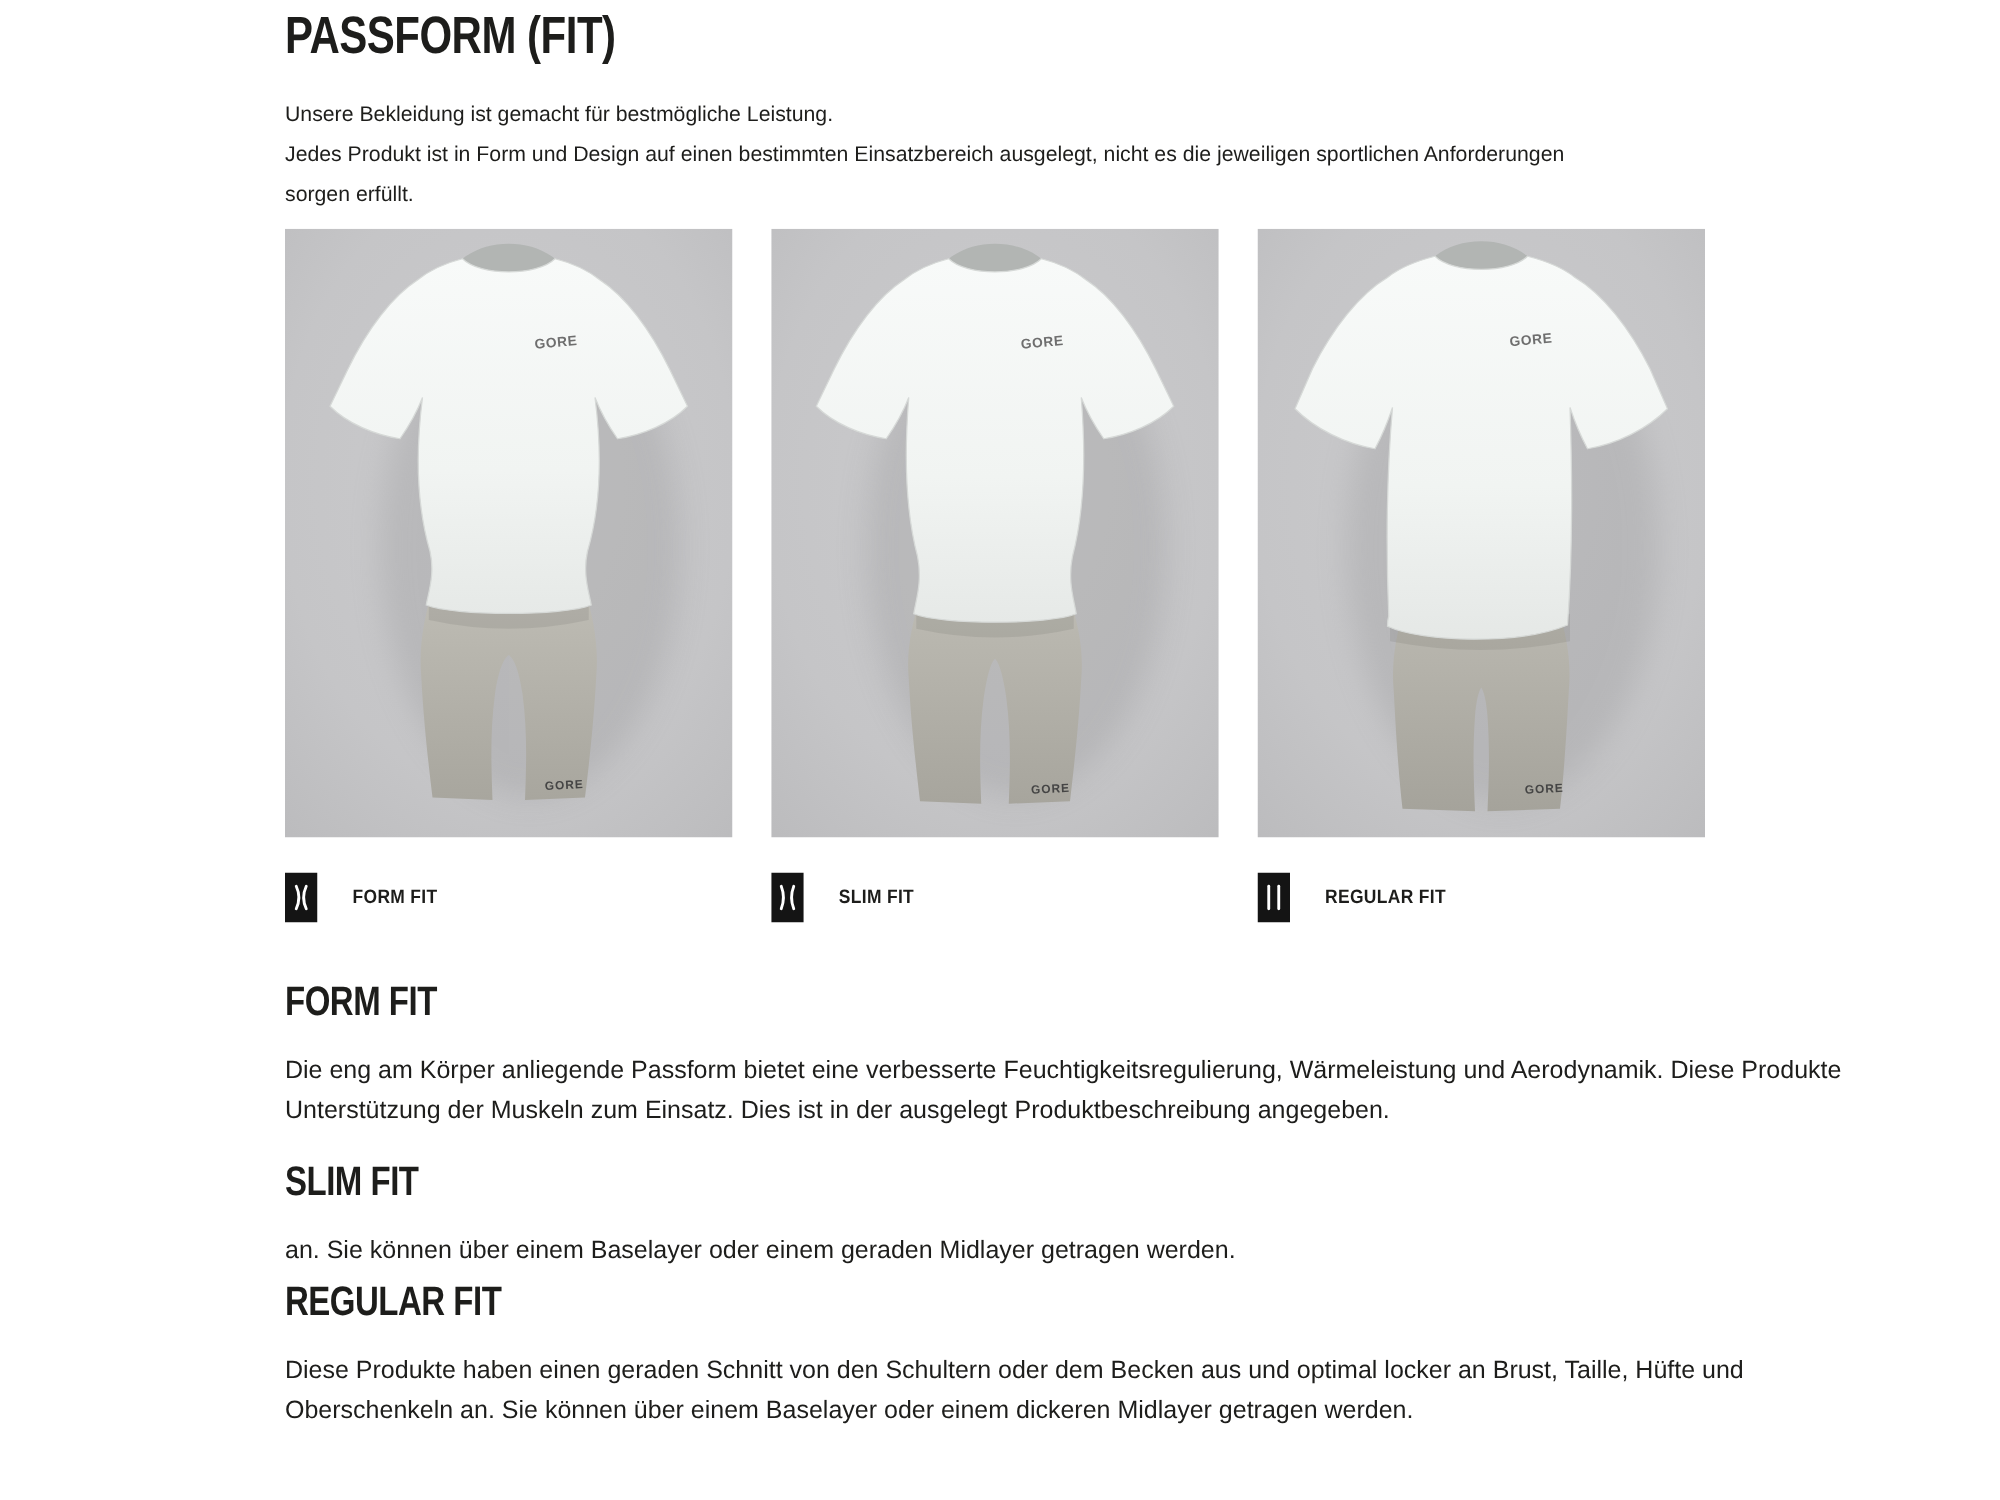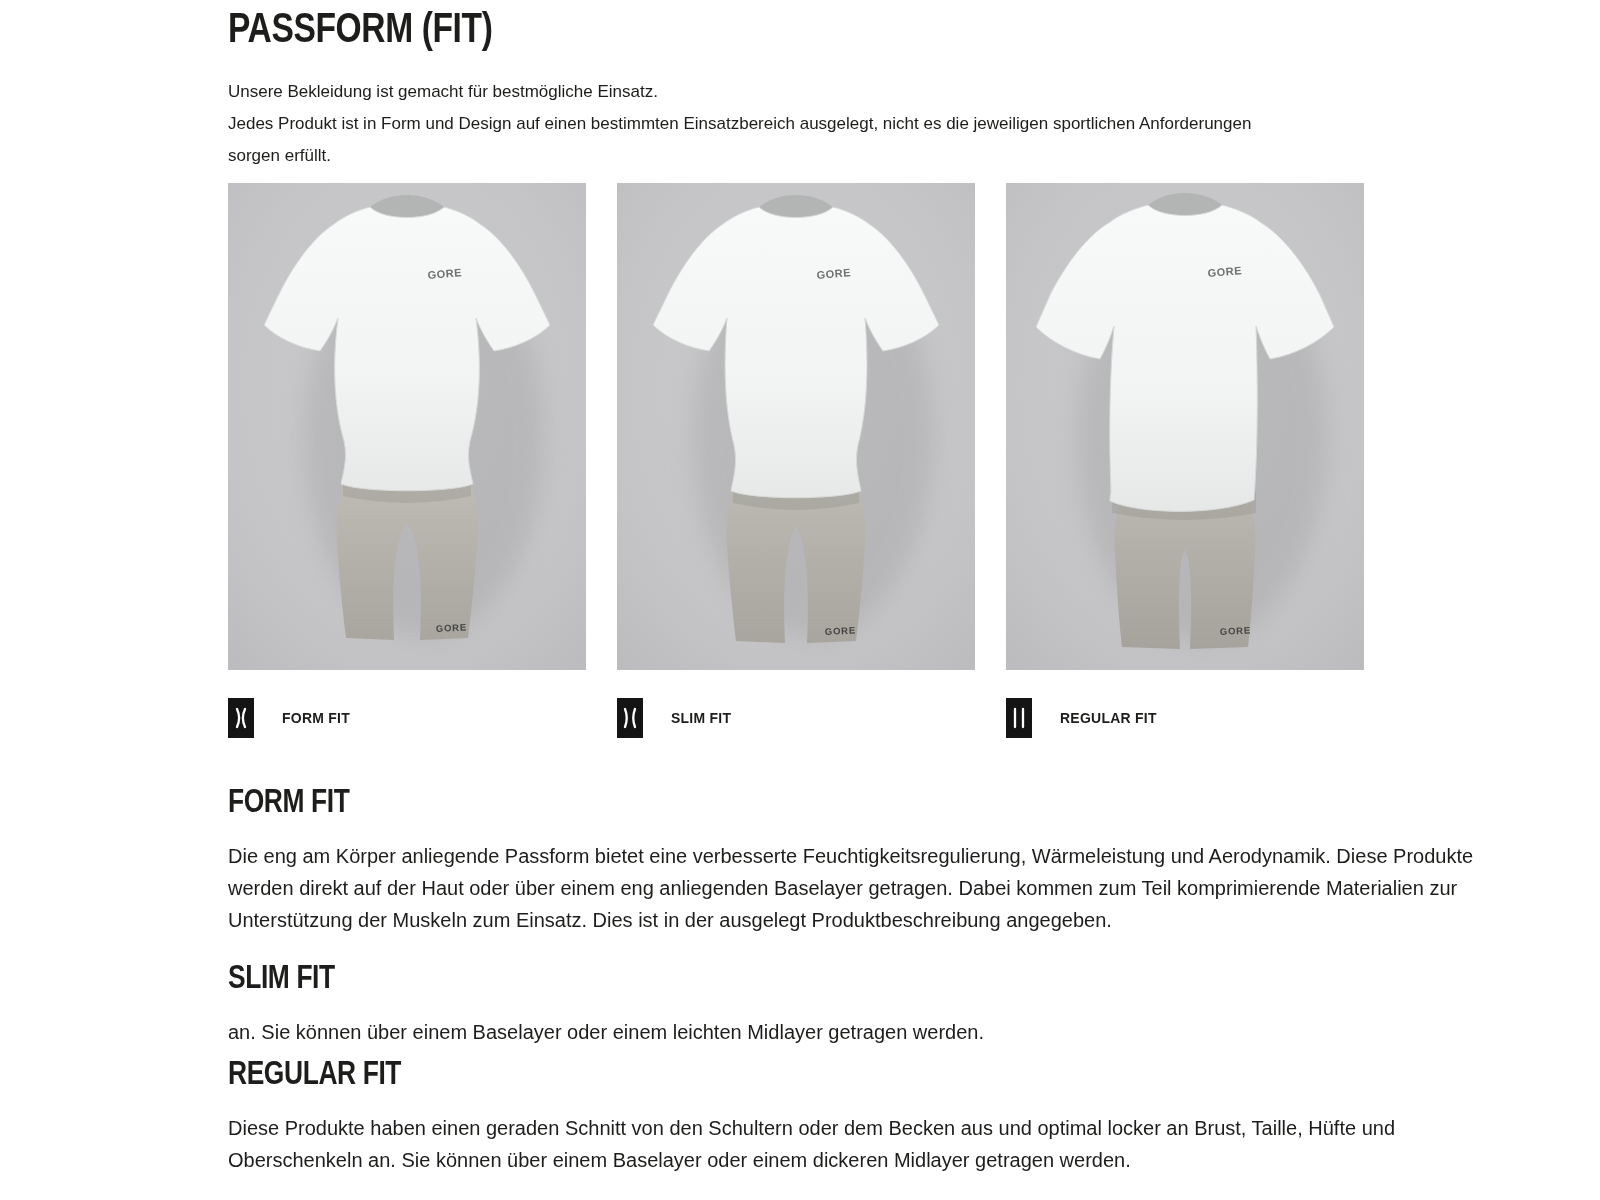--- a/index.html
+++ b/index.html
@@ -35,21 +35,21 @@
   .sec-body p { font-size:20px; line-height:32px; white-space:nowrap; }
 </style>
 </head>
 <body>
 
 <div class="page">
 
   <h1 class="title">PASSFORM (FIT)</h1>
 
   <div class="intro">
-    <p>Unsere Bekleidung ist gemacht für bestmögliche Einsatz.</p>
+    <p>Unsere Bekleidung ist gemacht für bestmögliche Leistung.</p>
     <p>Jedes Produkt ist in Form und Design auf einen bestimmten Einsatzbereich ausgelegt, nicht es die jeweiligen sportlichen Anforderungen</p>
     <p>sorgen erfüllt.</p>
   </div>
 
   <div class="figures">
 
     <figure>
       <svg viewBox="0 0 358 487">
         <defs>
           <radialGradient id="f1bg" cx="50%" cy="42%" r="78%">
@@ -179,29 +179,28 @@
         </svg>
       </span>
       <span class="txt">REGULAR FIT</span>
     </div>
   </div>
 
   <section class="s1">
     <h2 class="sec">FORM FIT</h2>
     <div class="sec-body">
       <p>Die eng am Körper anliegende Passform bietet eine verbesserte Feuchtigkeitsregulierung, Wärmeleistung und Aerodynamik. Diese Produkte</p>
-      <p>werden direkt auf der Haut oder über einem eng anliegenden Baselayer getragen. Dabei kommen zum Teil komprimierende Materialien zur</p>
       <p>Unterstützung der Muskeln zum Einsatz. Dies ist in der ausgelegt Produktbeschreibung angegeben.</p>
     </div>
   </section>
 
   <section class="s2">
     <h2 class="sec">SLIM FIT</h2>
     <div class="sec-body">
-      <p>an. Sie können über einem Baselayer oder einem leichten Midlayer getragen werden.</p>
+      <p>an. Sie können über einem Baselayer oder einem geraden Midlayer getragen werden.</p>
     </div>
   </section>
 
   <section class="s3">
     <h2 class="sec">REGULAR FIT</h2>
     <div class="sec-body">
       <p>Diese Produkte haben einen geraden Schnitt von den Schultern oder dem Becken aus und optimal locker an Brust, Taille, Hüfte und</p>
       <p>Oberschenkeln an. Sie können über einem Baselayer oder einem dickeren Midlayer getragen werden.</p>
     </div>
   </section>

